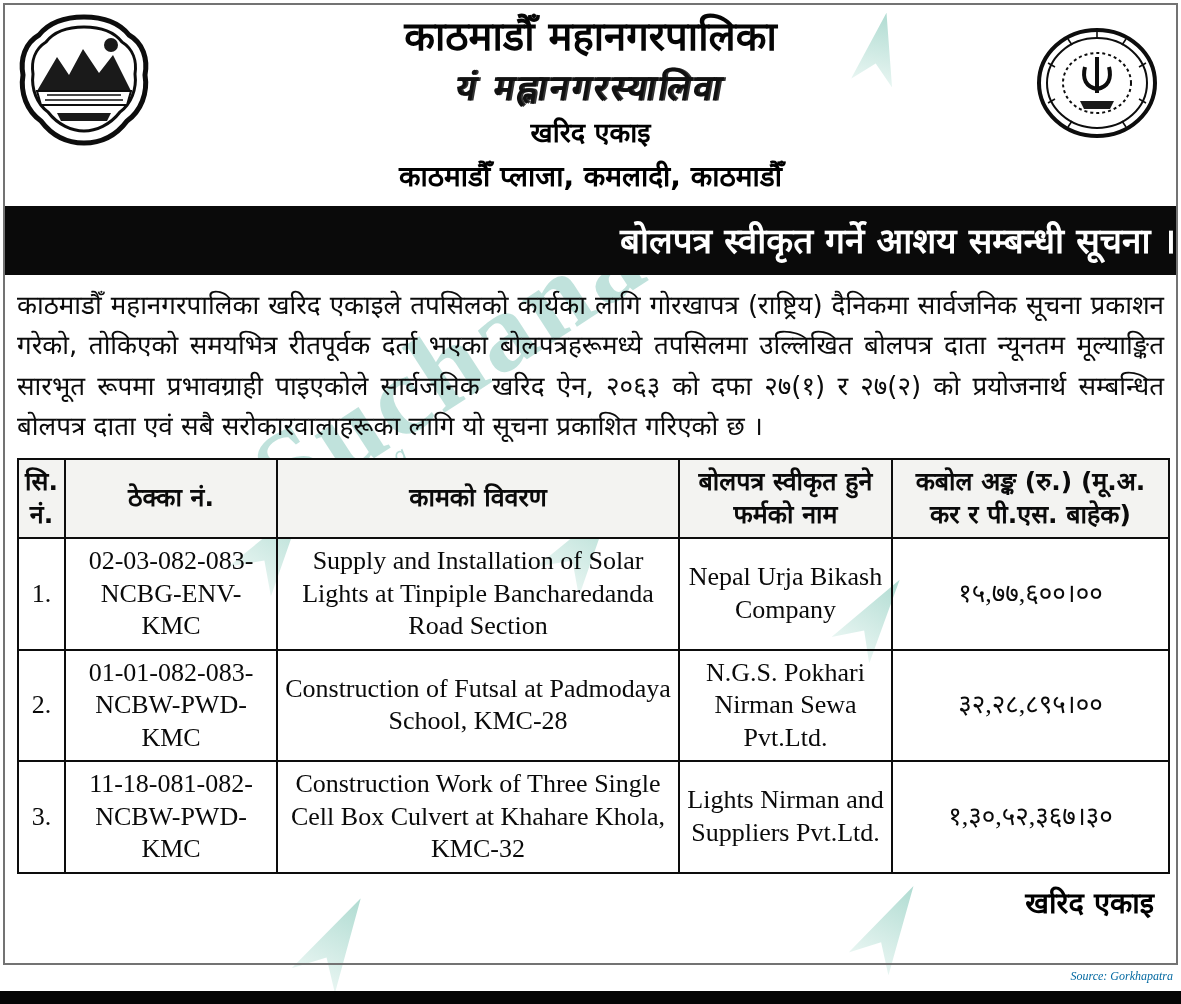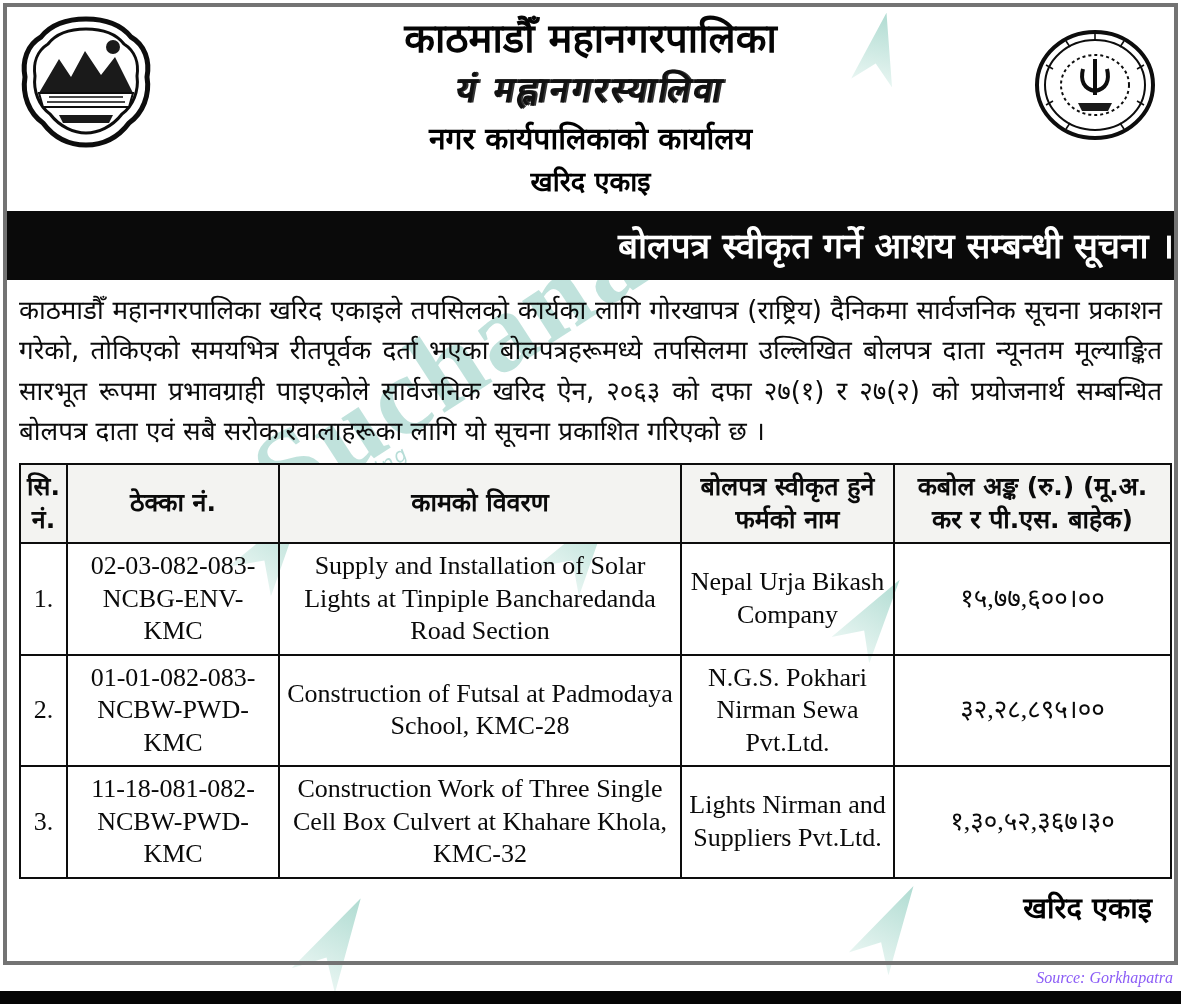--- a/index.html
+++ b/index.html
@@ -6,21 +6,21 @@
   html, body {
     width: 1181px; height: 1004px;
     background: #ffffff;
     font-family: "DejaVu Sans", sans-serif;
     overflow: hidden;
     position: relative;
   }
   .sheet {
     position: absolute;
     left: 3px; top: 3px; width: 1175px; height: 962px;
-    border: 4px solid #737373;
+    border: 2px solid #737373;
     background: transparent;
     z-index: 1;
   }
   
   .wm-layer { position: absolute; inset: 0; z-index: 0; pointer-events: none; }
   .wm-text {
     position: absolute;
     left: 265px; top: 420px;
     font-size: 112px; font-weight: bold;
     color: rgba(46, 158, 140, 0.30);
@@ -102,23 +102,23 @@
   .col-sn { width: 47px; }
   .col-contract { width: 212px; }
   .col-desc { width: 402px; }
   .col-firm { width: 213px; }
   .col-amount { width: 277px; }
   td.amount { font-family: "DejaVu Sans", sans-serif; font-size: 25px; }
   
   .signature { text-align: right; font-size: 29px; font-weight: bold; margin: 8px 22px 0 0; }
   .source-line {
     position: absolute; right: 8px; top: 969px;
-    font-size: 16px; font-style: italic;
+    font-size: 12px; font-style: italic;
     font-family: "Liberation Serif", serif;
-    color: #8b5cf6; z-index: 2; text-align: right;
+    color: #0369a1; z-index: 2; text-align: right;
   }
   .bottom-bar {
     position: absolute; left: 0; bottom: 0;
     width: 1181px; height: 13px;
     background: #050505; z-index: 2;
   }
 </style>
 </head>
 <body>
 
@@ -161,22 +161,22 @@
           <path d="M110 36 L103 40"></path>
         <path d="M12 76 L19 72"></path>
           <path d="M110 76 L103 72"></path>
         <path d="M32 100 L36 94"></path>
           <path d="M90 100 L86 94"></path>
       </g>
     </svg>
 
     <div class="org-name">काठमाडौँ महानगरपालिका</div>
     <div class="artifact-line">यं मह्लानगरस्यालिवा</div>
-    <div class="office-line">नगर कार्यपालिकाको कार्यालय</div>
     <div class="unit-line">खरिद एकाइ</div>
+    <div class="address-line">काठमाडौँ प्लाजा, कमलादी, काठमाडौँ</div>
   </div>
 
   <div class="banner">बोलपत्र स्वीकृत गर्ने आशय सम्बन्धी सूचना ।</div>
 
 
   <div class="body-text">काठमाडौँ महानगरपालिका खरिद एकाइले तपसिलको कार्यका लागि गोरखापत्र (राष्ट्रिय) दैनिकमा सार्वजनिक सूचना प्रकाशन गरेको, तोकिएको समयभित्र रीतपूर्वक दर्ता भएका बोलपत्रहरूमध्ये तपसिलमा उल्लिखित बोलपत्र दाता न्यूनतम मूल्याङ्कित सारभूत रूपमा प्रभावग्राही पाइएकोले सार्वजनिक खरिद ऐन, २०६३ को दफा २७(१) र २७(२) को प्रयोजनार्थ सम्बन्धित बोलपत्र दाता एवं सबै सरोकारवालाहरूका लागि यो सूचना प्रकाशित गरिएको छ ।</div>
 
   <table class="tender">
     <colgroup>
       <col class="col-sn">

